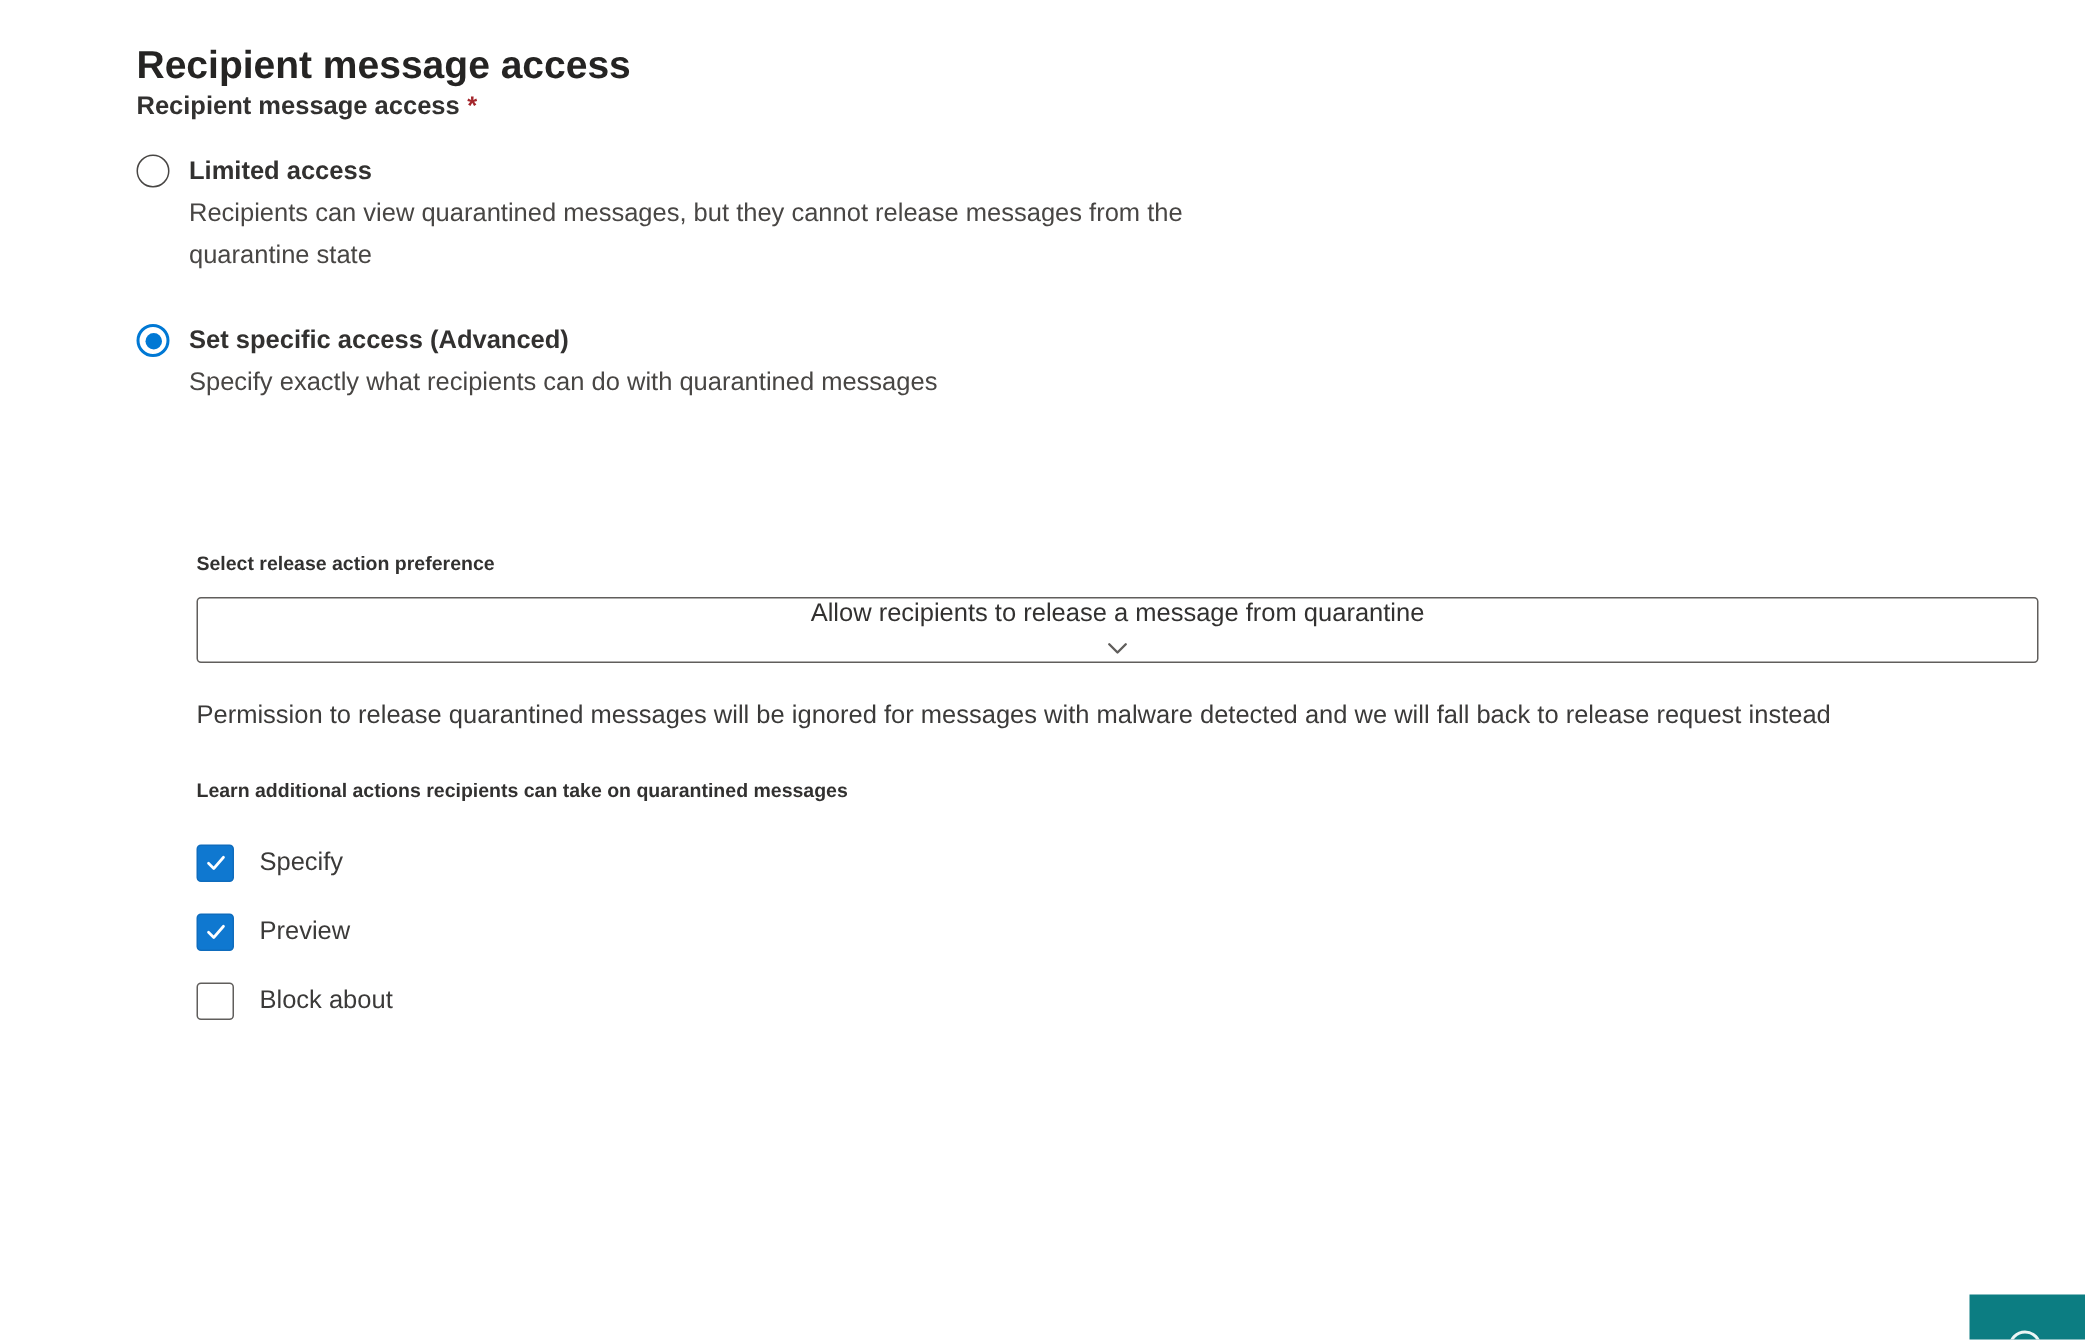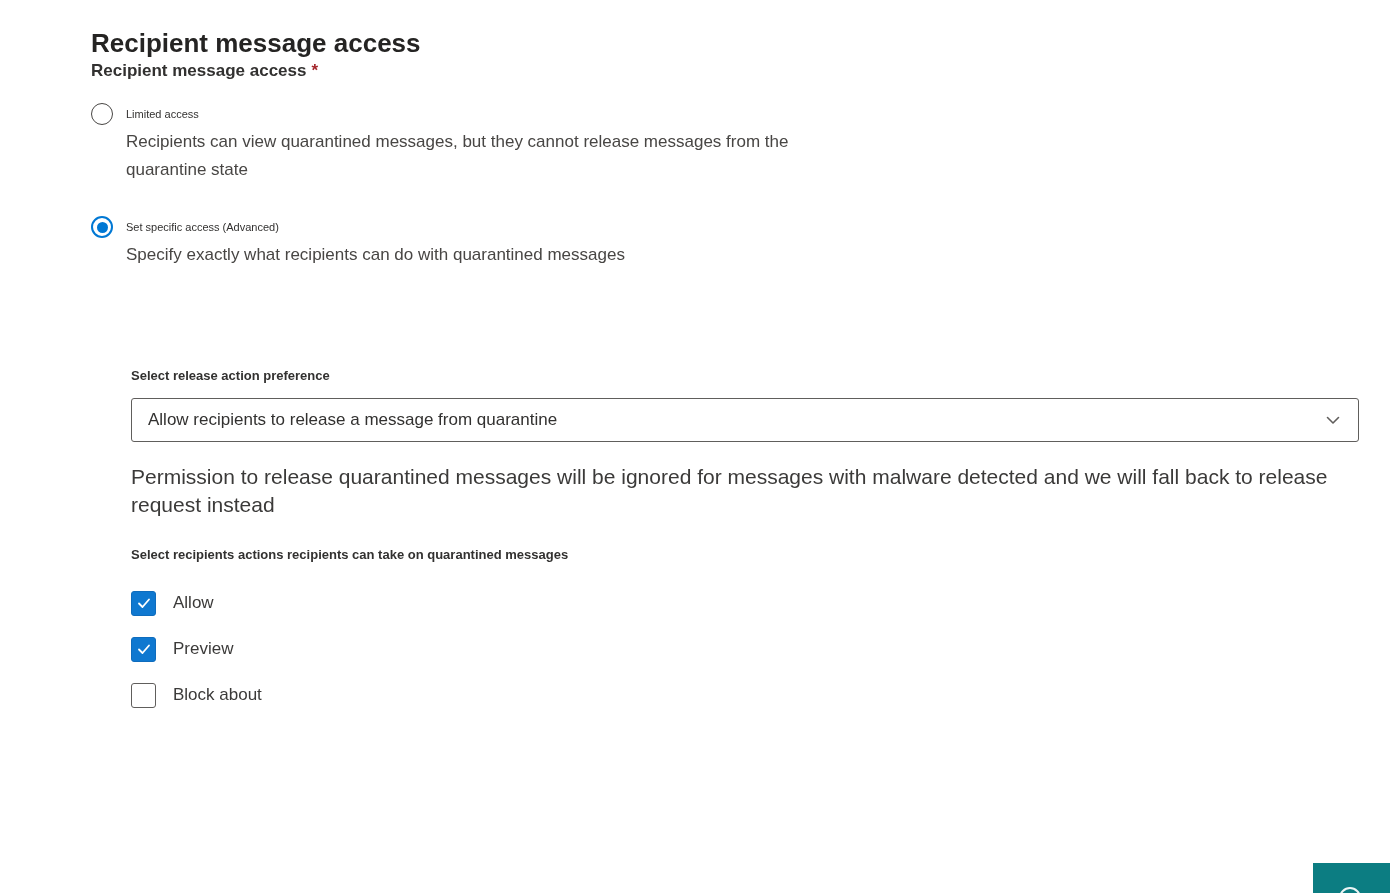--- a/index.html
+++ b/index.html
@@ -62,23 +62,23 @@
     content: "";
     position: absolute;
     left: 50%; top: 50%;
     width: 11px; height: 11px;
     margin: -5.5px 0 0 -5.5px;
     border-radius: 50%;
     background: #0078d4;
   }
 
   .radio-label {
-    font-size: 11px;
+    font-size: 17px;
     line-height: 22px;
-    font-weight: 400;
+    font-weight: 700;
     color: #323130;
   }
   .radio-desc {
     margin-top: 3px;
     font-size: 17px;
     line-height: 28px;
     color: #484644;
   }
   .radio-desc.limited { max-width: 735px; }
 
@@ -96,31 +96,32 @@
     width: 1228px;
     height: 44px;
     border: 1px solid #605e5c;
     border-radius: 3px;
     background: #fff;
     display: flex;
     align-items: center;
     justify-content: space-between;
     padding: 0 16px;
     cursor: pointer;
+    flex-direction: column;
   }
   .dropdown-value {
     font-size: 17px;
     color: #323130;
     white-space: nowrap;
   }
   .chevron { display: flex; align-items: center; }
 
   .note-text {
     margin-top: 21px;
-    font-size: 21px;
+    font-size: 17px;
     line-height: 28px;
     color: #3b3a39;
     max-width: 1222px;
   }
 
   .checkbox-section-label { margin-top: 25px; }
 
   .checkbox-list { margin-top: 24px; }
   .checkbox-row {
     display: flex;
@@ -203,31 +204,31 @@
       <span class="dropdown-value">Allow recipients to release a message from quarantine</span>
       <span class="chevron">
         <svg width="18" height="18" viewBox="0 0 18 18">
             <path d="M3.5 6.5 L9 12 L14.5 6.5" fill="none" stroke="#605e5c" stroke-width="1.6" stroke-linecap="round" stroke-linejoin="round"></path>
           </svg>
       </span>
     </div>
 
     <div class="note-text">Permission to release quarantined messages will be ignored for messages with malware detected and we will fall back to release request instead</div>
 
-    <div class="section-label checkbox-section-label">Select recipients actions recipients can take on quarantined messages</div>
+    <div class="section-label checkbox-section-label">Learn additional actions recipients can take on quarantined messages</div>
 
     <div class="checkbox-list">
 
       <div class="checkbox-row">
         <span class="checkbox-box checked">
           <svg width="16" height="16" viewBox="0 0 16 16">
               <path d="M3 8.5 L6.5 12 L13 4.5" fill="none" stroke="#ffffff" stroke-width="1.8" stroke-linecap="round" stroke-linejoin="round"></path>
             </svg>
         </span>
-        <span class="checkbox-label">Allow</span>
+        <span class="checkbox-label">Specify</span>
       </div>
 
       <div class="checkbox-row">
         <span class="checkbox-box checked">
           <svg width="16" height="16" viewBox="0 0 16 16">
               <path d="M3 8.5 L6.5 12 L13 4.5" fill="none" stroke="#ffffff" stroke-width="1.8" stroke-linecap="round" stroke-linejoin="round"></path>
             </svg>
         </span>
         <span class="checkbox-label">Preview</span>
       </div>

